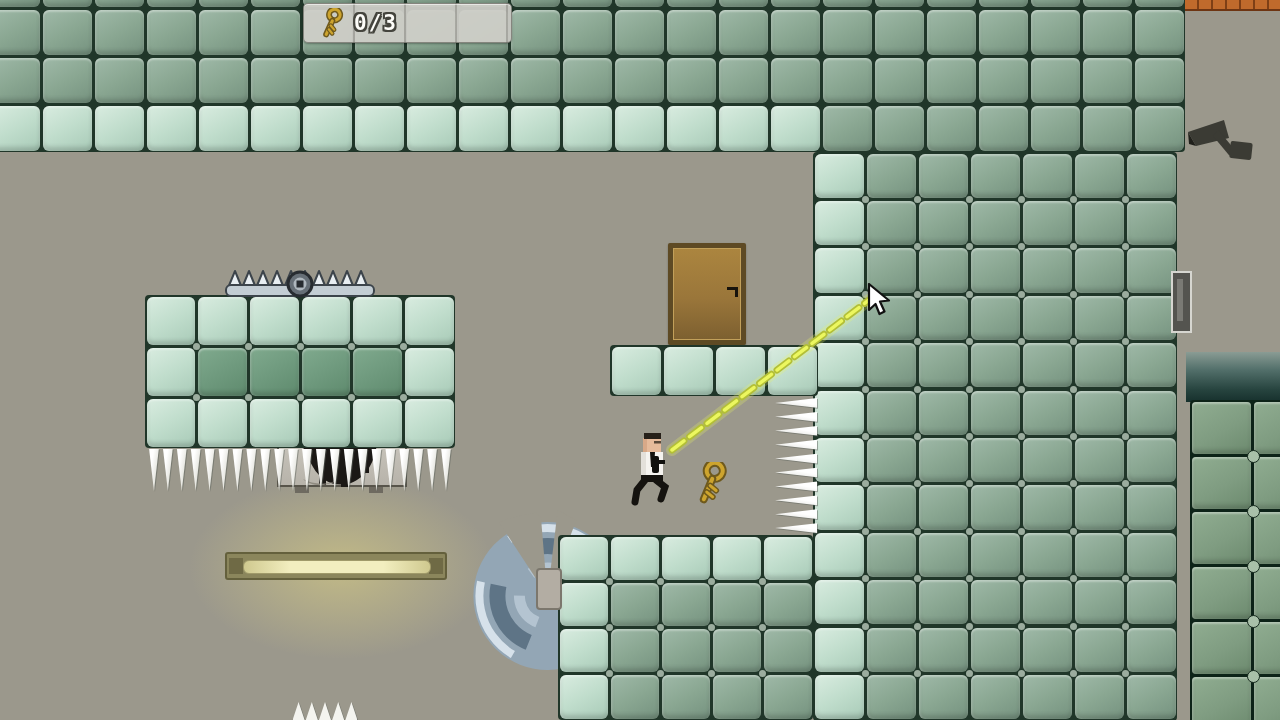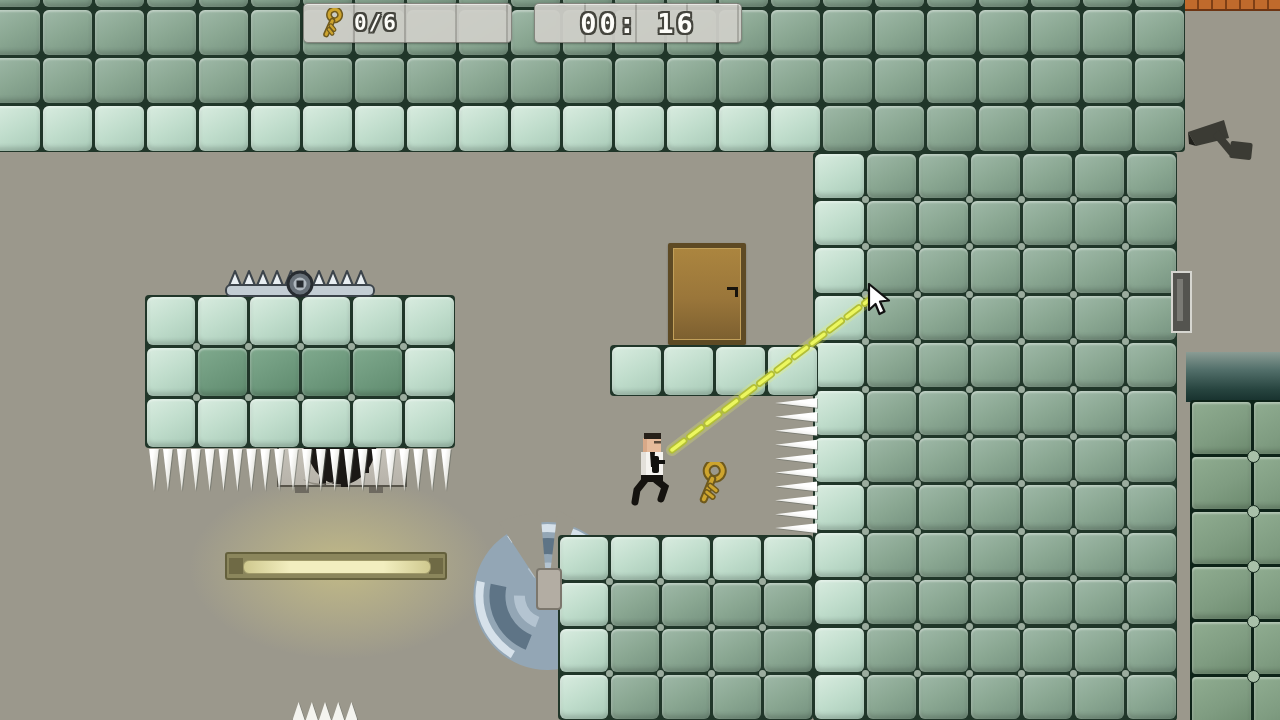--- a/index.html
+++ b/index.html
@@ -521,19 +521,16 @@
           <g transform="rotate(-18 14 15)">
             <circle cx="19" cy="8" r="5.5" fill="none" stroke="#6e591d" stroke-width="6"></circle>
             <circle cx="19" cy="8" r="5.5" fill="none" stroke="#cda42e" stroke-width="3"></circle>
             <path d="M15,13 L5,24" stroke="#6e591d" stroke-width="6" stroke-linecap="round"></path>
             <path d="M15,13 L5,24" stroke="#cda42e" stroke-width="3" stroke-linecap="round"></path>
             <path d="M9,20 L11,25 M12,17 L14,22" stroke="#6e591d" stroke-width="4.5" stroke-linecap="round"></path>
             <path d="M9,20 L11,25 M12,17 L14,22" stroke="#cda42e" stroke-width="2.2" stroke-linecap="round"></path>
           </g>
         </svg>
       </span>
-      <span class="hud-text t-small">0/6</span>
-    </div>
-    <div class="panel panel-timer">
-      <span class="hud-text t-timer">00: 16</span>
+      <span class="hud-text t-small">0/3</span>
     </div>
   </div>
 </div>
 
 </body></html>

